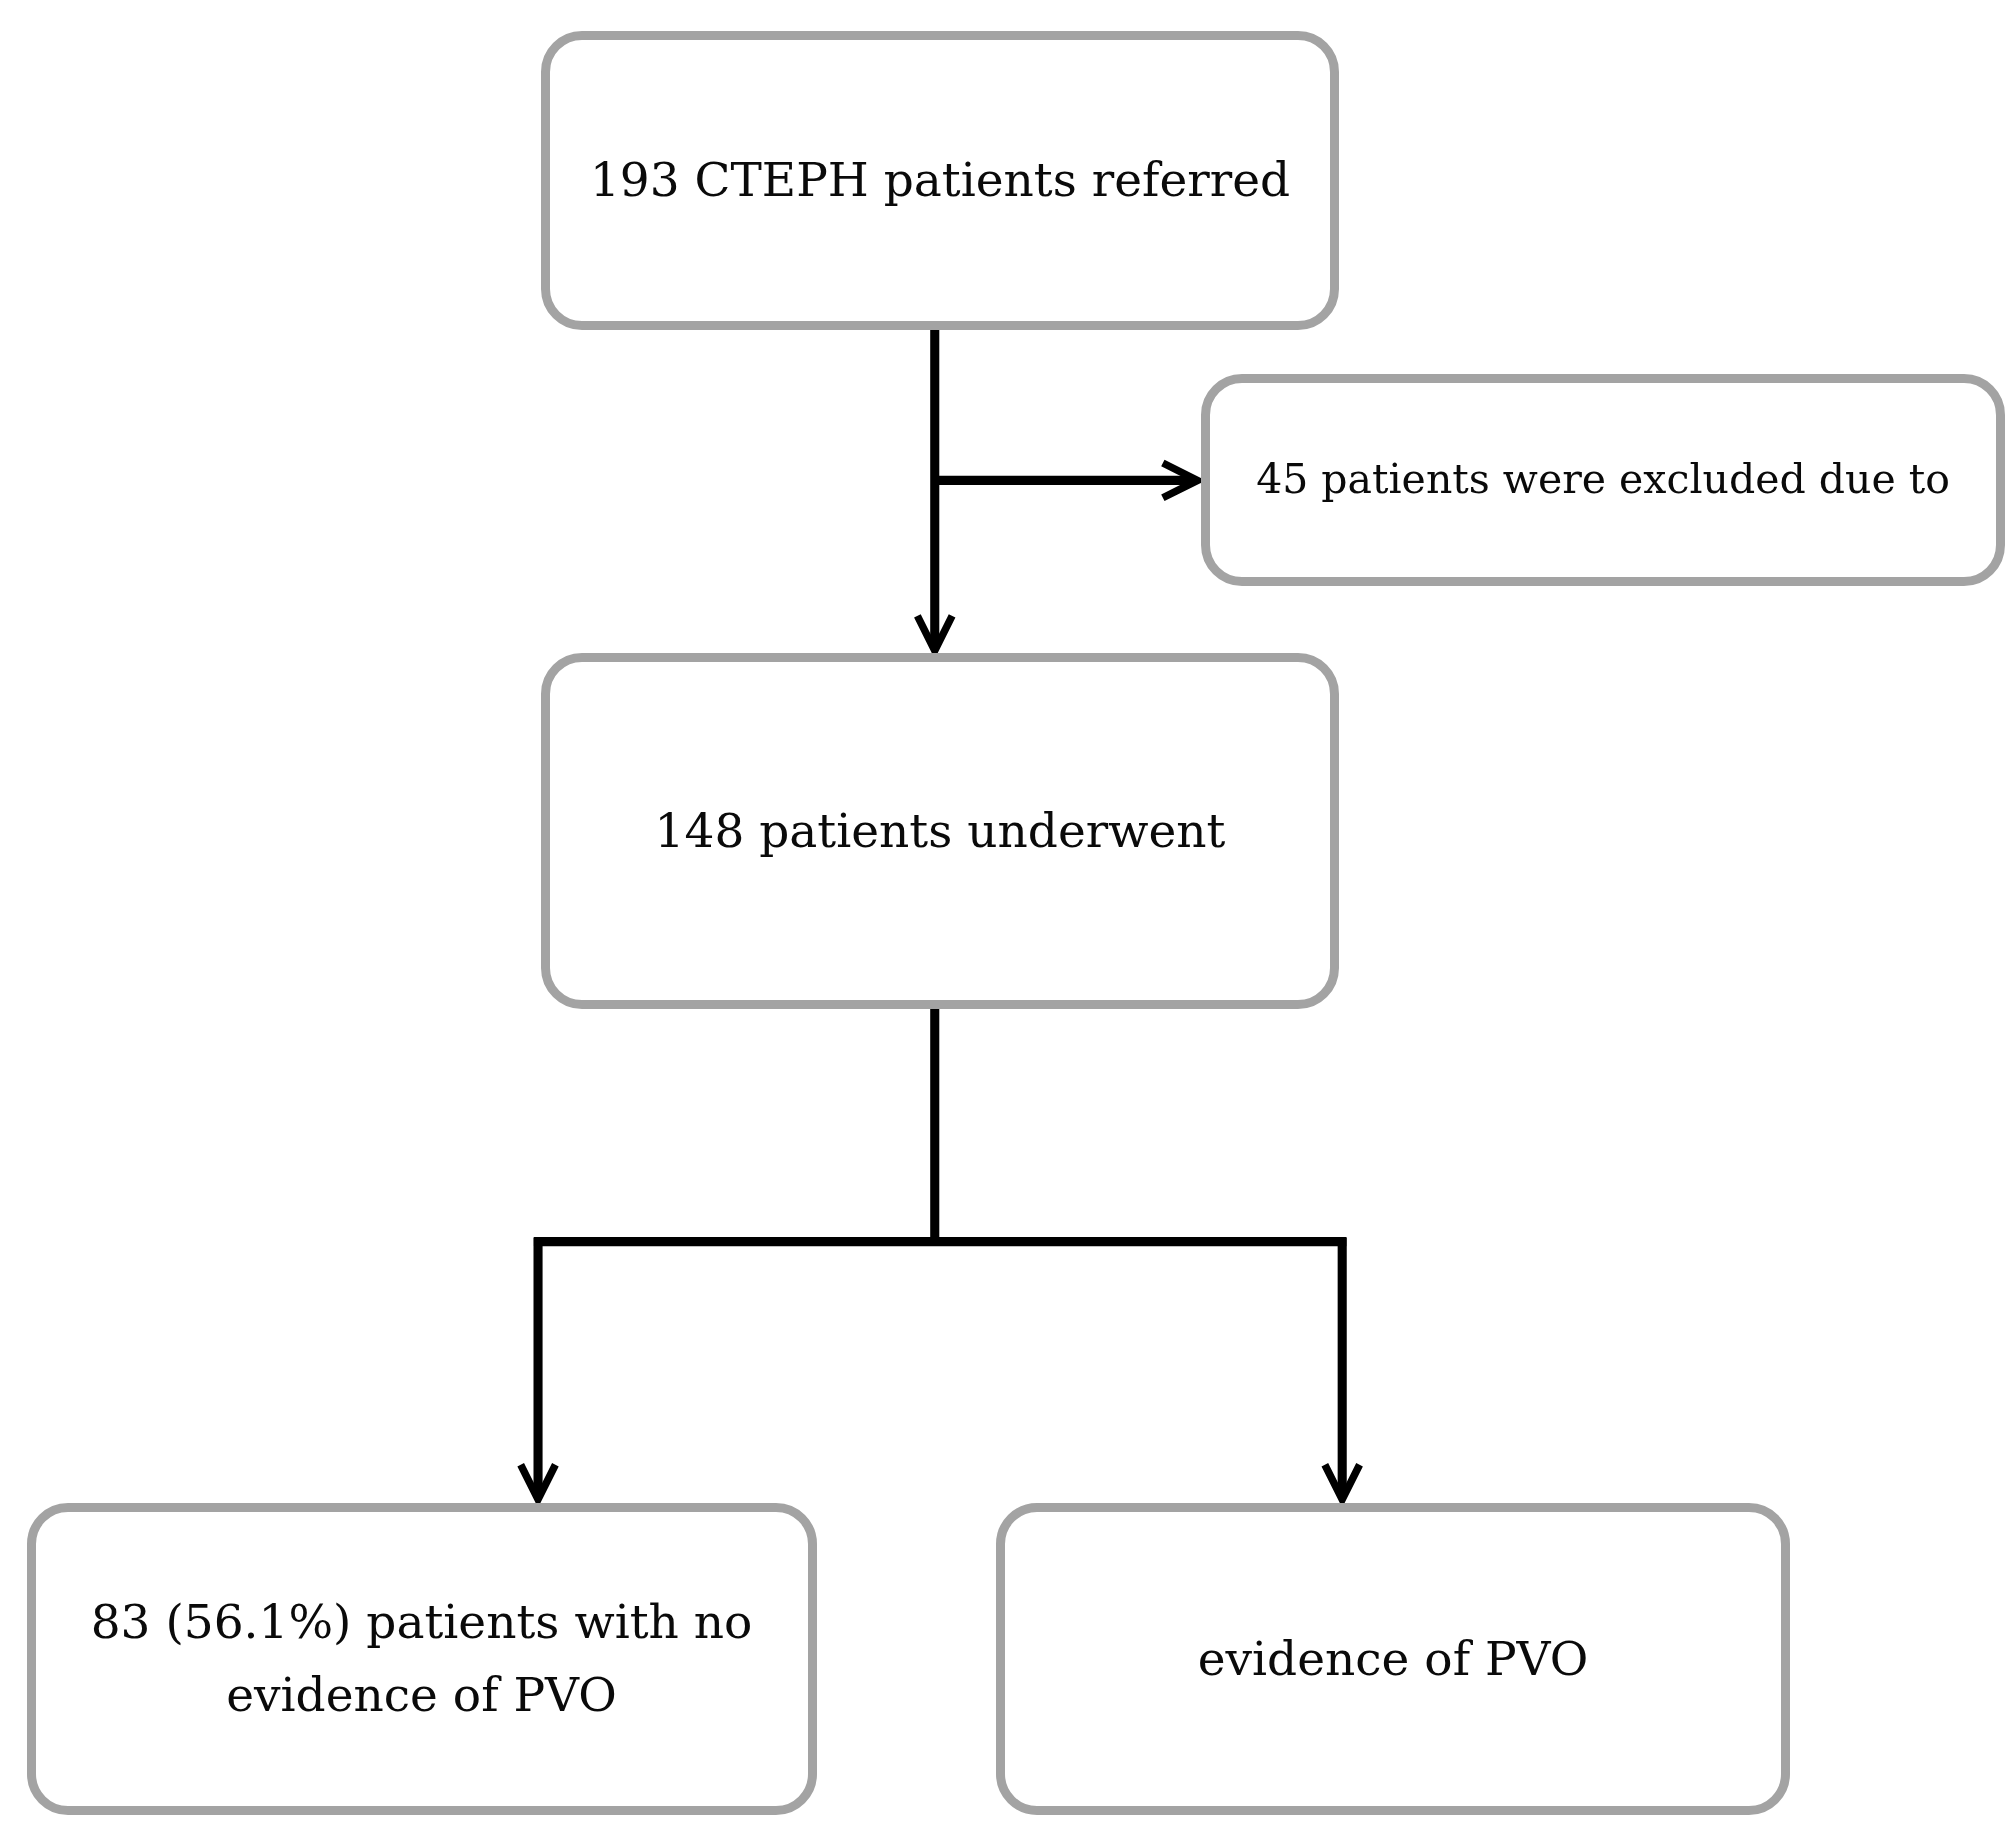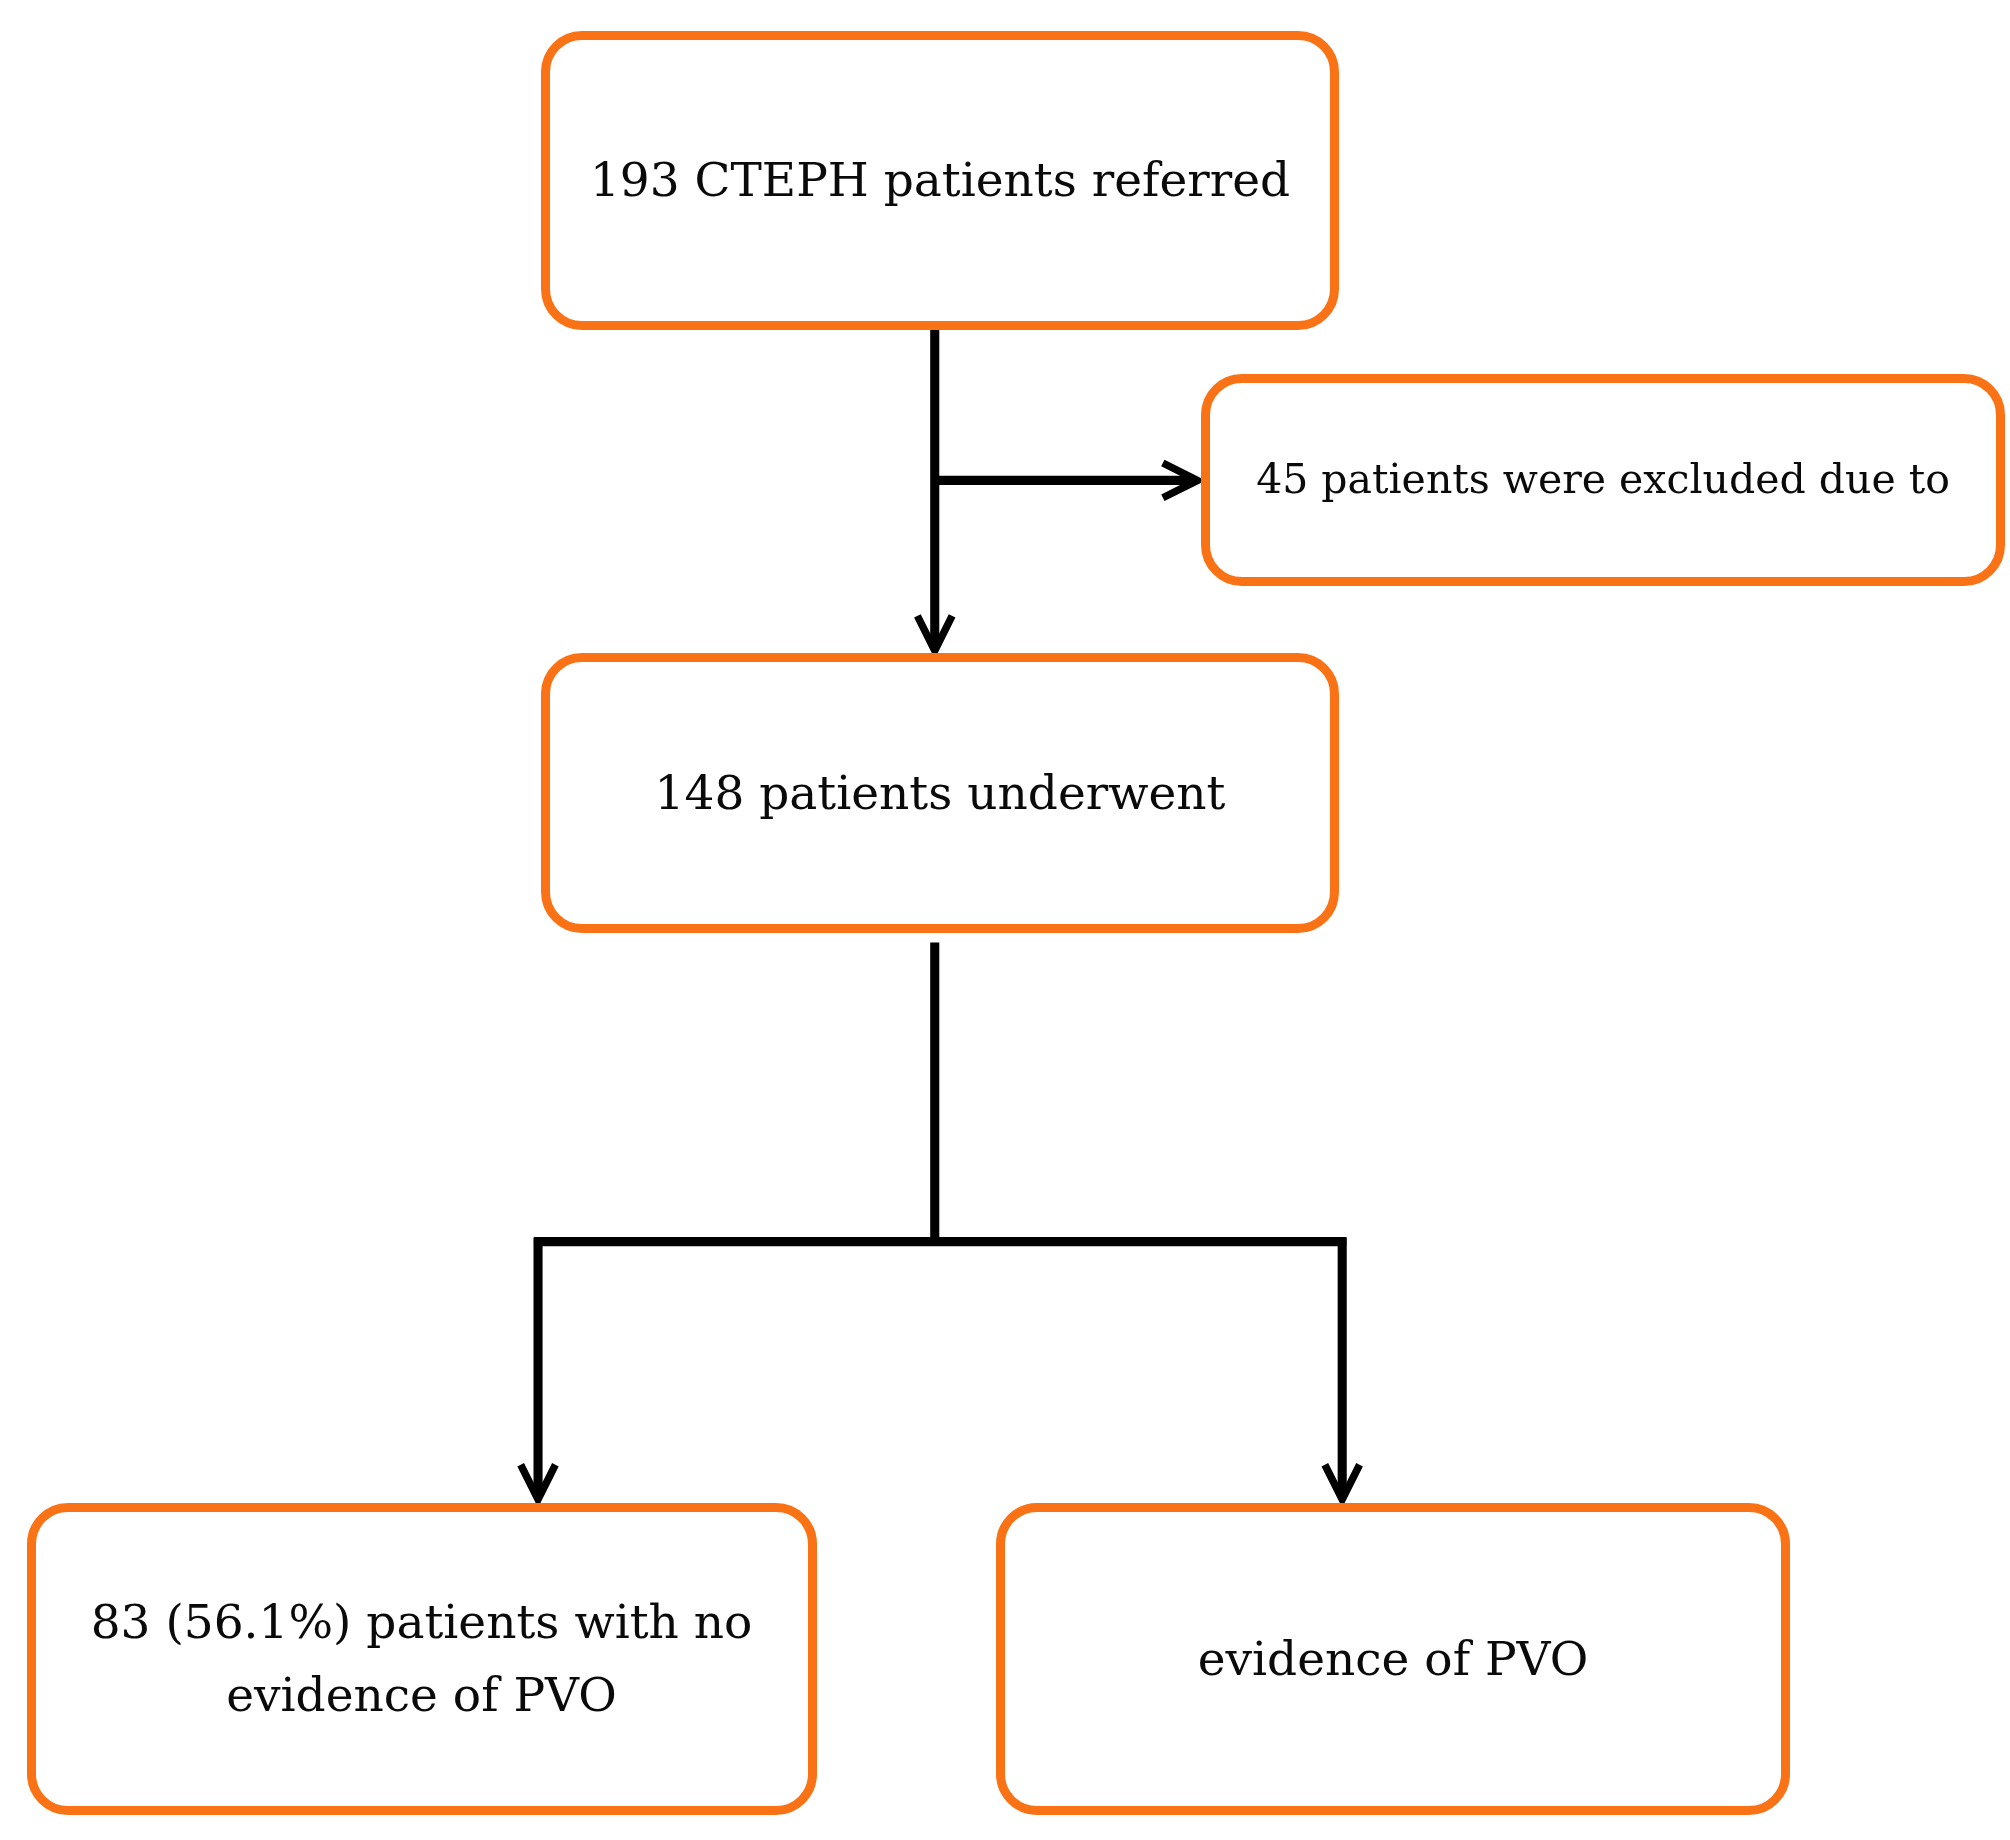--- a/index.html
+++ b/index.html
@@ -18,21 +18,21 @@
   #connector-layer {
     position: absolute;
     left: 0;
     top: 0;
     width: 2010px;
     height: 1841px;
   }
   .node {
     position: absolute;
     box-sizing: border-box;
-    border: 9px solid #f97316;
+    border: 9px solid #a3a3a3;
     border-radius: 41px;
     background: #ffffff;
     display: flex;
     flex-direction: column;
     align-items: center;
     justify-content: center;
     text-align: center;
     color: #0a0a0a;
   }
   .node .line {
@@ -42,21 +42,21 @@
   .node-main {
     font-size: 47px;
     line-height: 1.55;
   }
   .node-side {
     font-size: 41px;
     line-height: 1.55;
   }
   #node-referred   { left: 541px;  top: 31px;   width: 798px; height: 299px; }
   #node-excluded   { left: 1201px; top: 374px;  width: 804px; height: 212px; }
-  #node-venography { left: 541px;  top: 653px;  width: 798px; height: 280px; }
+  #node-venography { left: 541px;  top: 653px;  width: 798px; height: 356px; }
   #node-no-pvo     { left: 26.5px;   top: 1503px; width: 790px; height: 312px; }
   #node-pvo        { left: 996px; top: 1503px; width: 794px; height: 312px; }
 </style>
 </head>
 <body>
 
 <div id="canvas">
 
   <svg id="connector-layer" viewBox="0 0 2432 2227" xmlns="http://www.w3.org/2000/svg">
 

